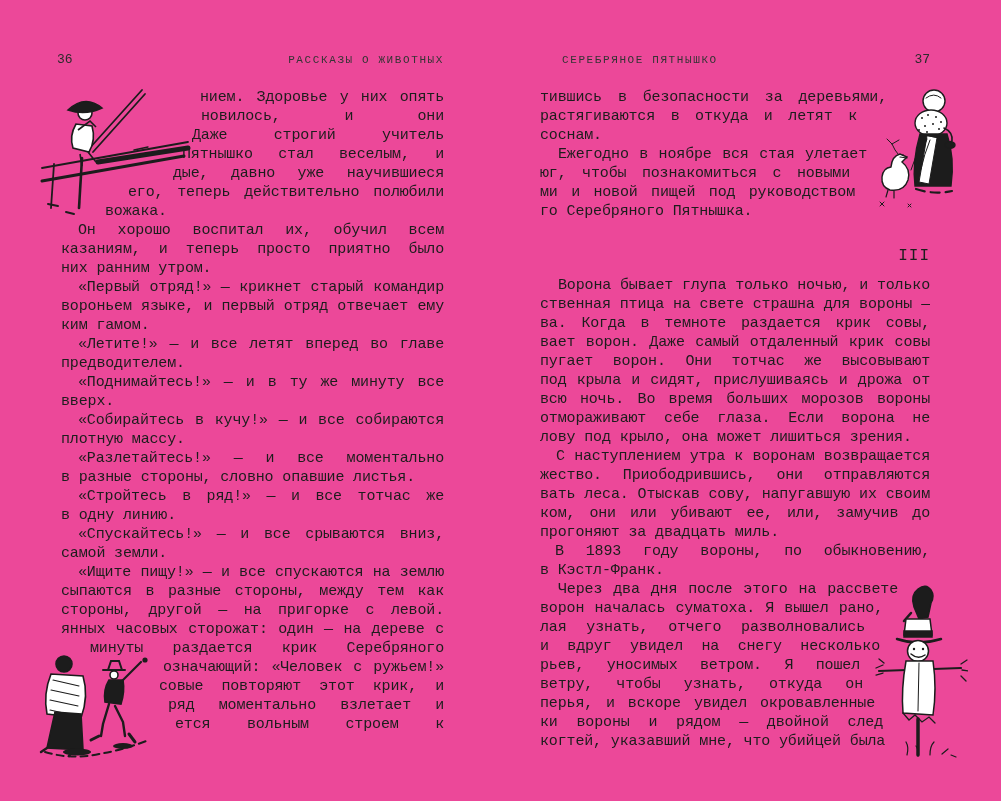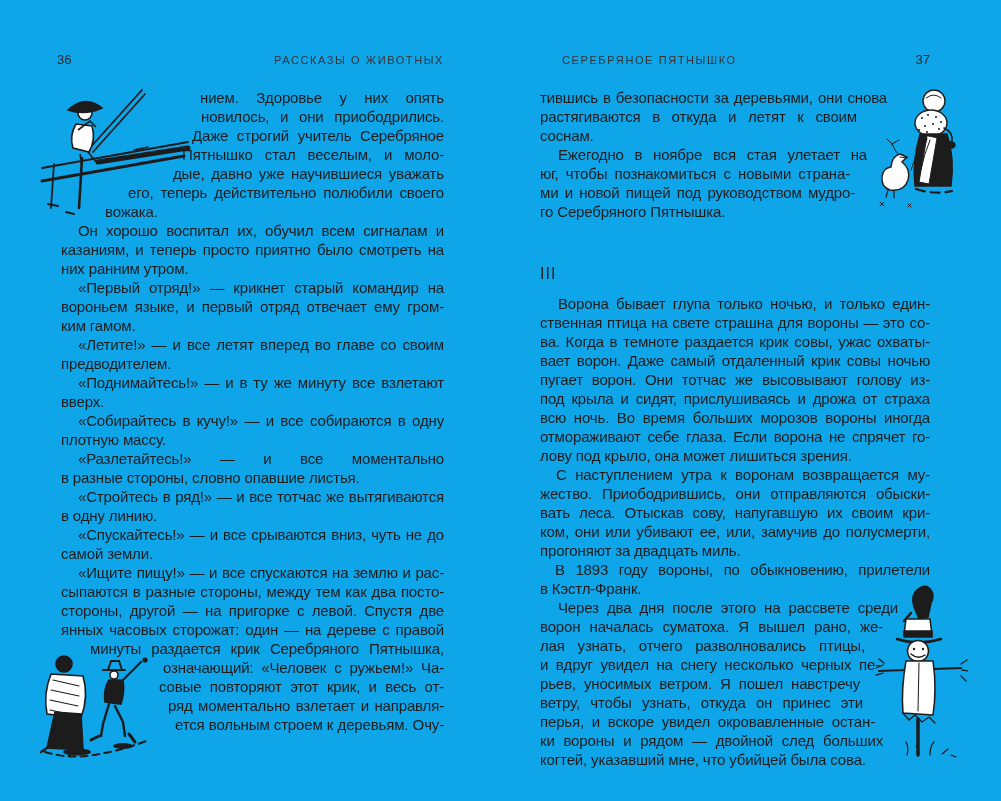--- a/index.html
+++ b/index.html
@@ -1,33 +1,33 @@
 <!DOCTYPE html>
 <html><head>
 <meta charset="utf-8">
 <style>
   html,body{margin:0;padding:0;background:#ffffff;}
-  #spread{position:relative;width:1001px;height:801px;background:#0ea5e9;overflow:hidden;
-          font-family:Liberation Sans, sans-serif;color:#222;}
+  #spread{position:relative;width:1001px;height:801px;background:#ec4899;overflow:hidden;
+          font-family:Liberation Mono, monospace;color:#222;}
   .page{position:absolute;top:0;height:100%;}
   #left-page{left:61px;width:383px;}
   #right-page{left:540px;width:390px;}
   .pagehead{position:absolute;top:52px;left:0;right:0;height:16px;}
   .pagenum{font-size:13px;color:#2b2b2b;position:absolute;top:0;}
   #left-page .pagenum{left:-4px;}
   #right-page .pagenum{right:0;}
   .runtitle{font-size:11px;letter-spacing:1.6px;color:#343434;position:absolute;top:2px;white-space:nowrap;}
   #left-page .runtitle{right:0;}
   #right-page .runtitle{left:22px;}
   .textcol{position:absolute;top:88px;left:0;right:0;}
   .line{font-size:15px;line-height:19px;height:19px;overflow:hidden;color:#1d1d1d;
         letter-spacing:-0.15px;text-align:left;}
   .line.j{text-align:justify;text-align-last:justify;}
-  .section-heading{text-align:left;font-size:16px;line-height:20px;letter-spacing:1px;
-        color:#1d1d1d;margin-top:43px;margin-bottom:10px;}
+  .section-heading{text-align:right;font-size:16px;line-height:20px;letter-spacing:1px;
+        color:#1d1d1d;margin-top:25px;margin-bottom:10px;}
   .illo{position:absolute;}
   #illo-boy{left:-23px;top:84px;width:160px;height:132px;}
   #illo-couple{left:-24px;top:648px;width:142px;height:112px;}
   #illo-woman{left:330px;top:86px;width:100px;height:132px;}
   #illo-scarecrow{left:333px;top:583px;width:95px;height:180px;}
 </style>
 </head>
 <body>
 
 <div id="spread">

